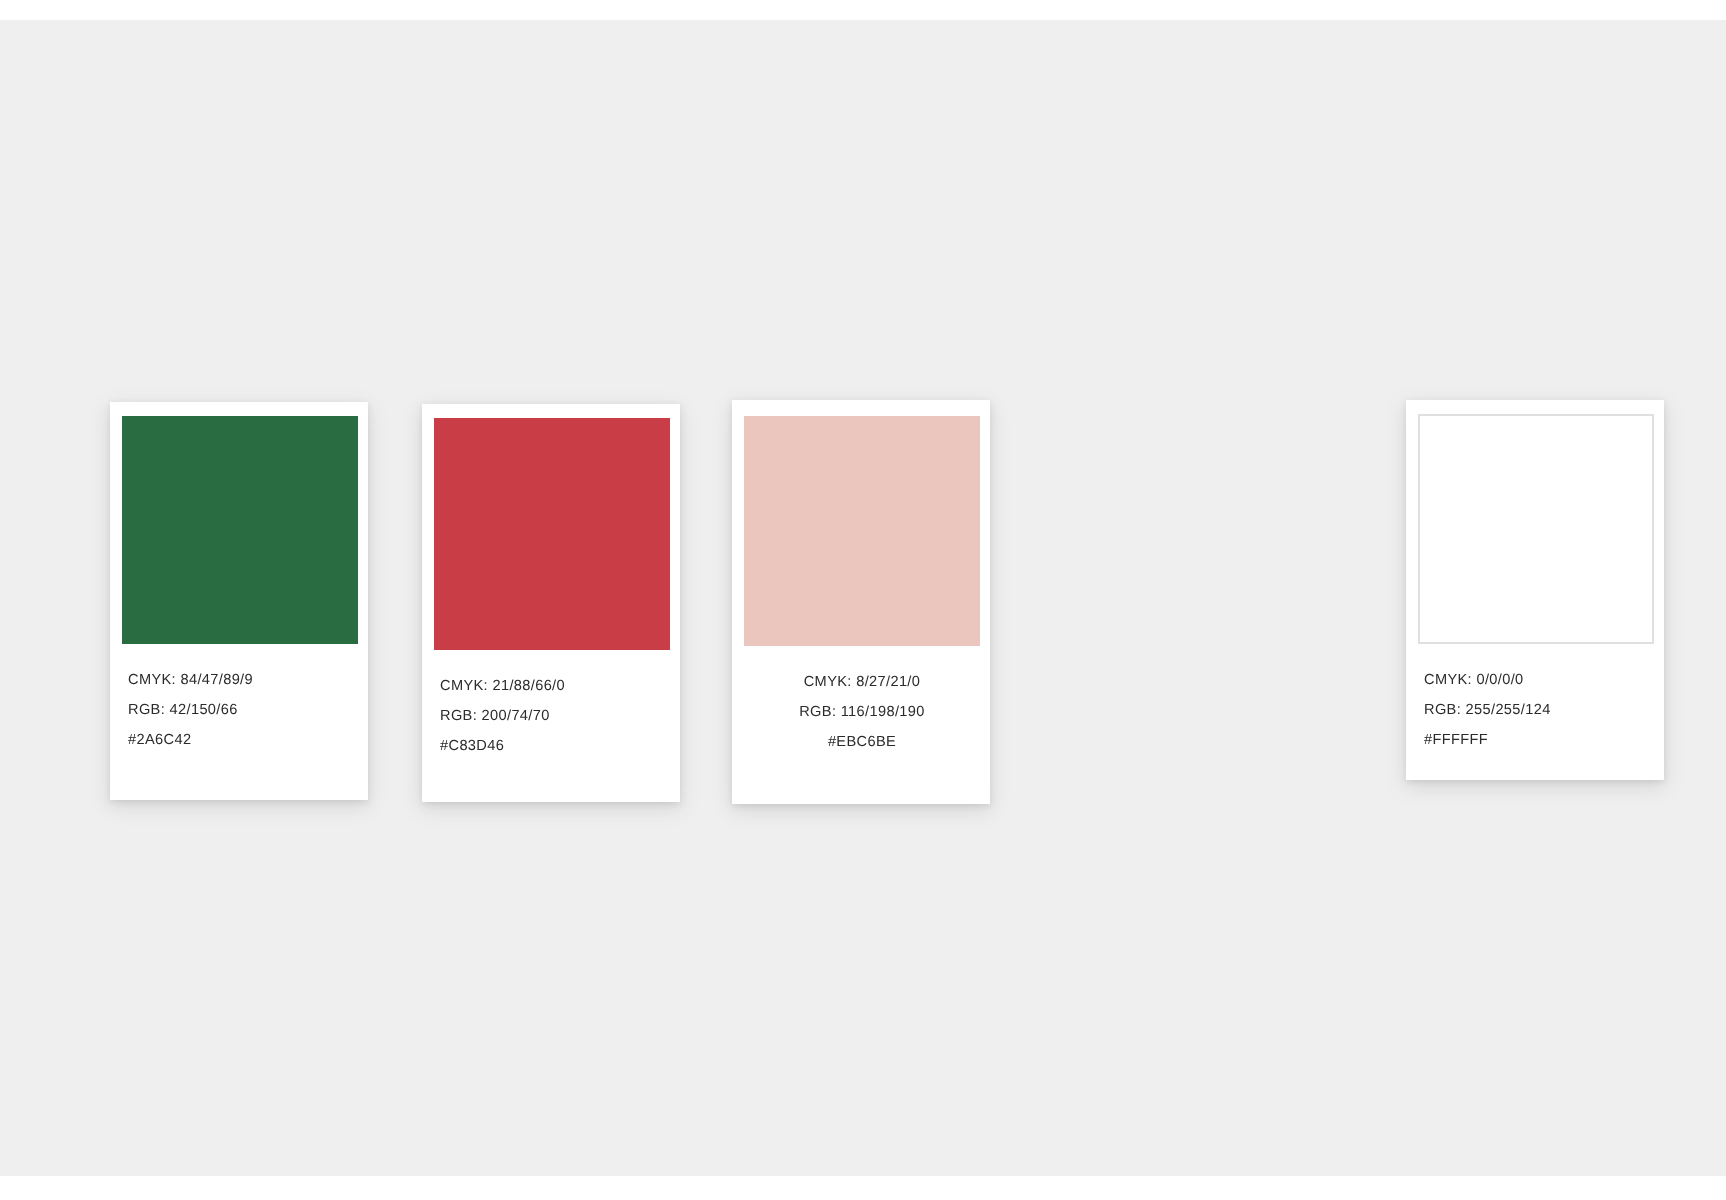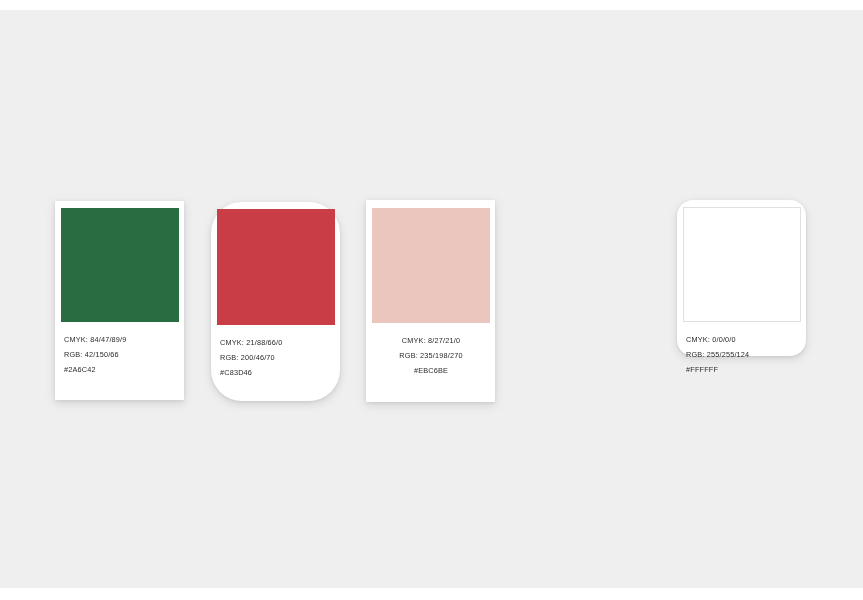--- a/index.html
+++ b/index.html
@@ -70,37 +70,37 @@
 <div id="canvas">
   <div id="palette-row">
       <div class="swatch-card" style="left: 55px; top: 191px; width: 129px; height: 199px;">
         <div class="swatch-color" style="left: 6px; top: 7px; width: 118px; height: 114px; background: rgb(42, 108, 66);"></div>
         <div class="swatch-info" style="top: 131px;">
           <div class="info-line">CMYK: 84/47/89/9</div>
           <div class="info-line">RGB: 42/150/66</div>
           <div class="info-line">#2A6C42</div>
         </div>
       </div>
-      <div class="swatch-card" style="left: 211px; top: 192px; width: 129px; height: 199px; border-radius: 31px;">
+      <div class="swatch-card" style="left: 211px; top: 192px; width: 129px; height: 199px;">
         <div class="swatch-color" style="left: 6px; top: 7px; width: 118px; height: 116px; background: rgb(200, 61, 70);"></div>
         <div class="swatch-info" style="top: 133px;">
           <div class="info-line">CMYK: 21/88/66/0</div>
-          <div class="info-line">RGB: 200/46/70</div>
+          <div class="info-line">RGB: 200/74/70</div>
           <div class="info-line">#C83D46</div>
         </div>
       </div>
       <div class="swatch-card" style="left: 366px; top: 190px; width: 129px; height: 202px; text-align: center;">
         <div class="swatch-color" style="left: 6px; top: 8px; width: 118px; height: 115px; background: rgb(235, 198, 190);"></div>
         <div class="swatch-info" style="top: 133px;">
           <div class="info-line">CMYK: 8/27/21/0</div>
-          <div class="info-line">RGB: 235/198/270</div>
+          <div class="info-line">RGB: 116/198/190</div>
           <div class="info-line">#EBC6BE</div>
         </div>
       </div>
-      <div class="swatch-card" style="left: 677px; top: 190px; width: 129px; height: 156px; border-radius: 16px;">
+      <div class="swatch-card" style="left: 703px; top: 190px; width: 129px; height: 190px;">
         <div class="swatch-color bordered" style="left: 6px; top: 7px; width: 118px; height: 115px; background: rgb(255, 255, 255);"></div>
         <div class="swatch-info" style="top: 132px;">
           <div class="info-line">CMYK: 0/0/0/0</div>
           <div class="info-line">RGB: 255/255/124</div>
           <div class="info-line">#FFFFFF</div>
         </div>
       </div>
     </div>
 </div>
 

